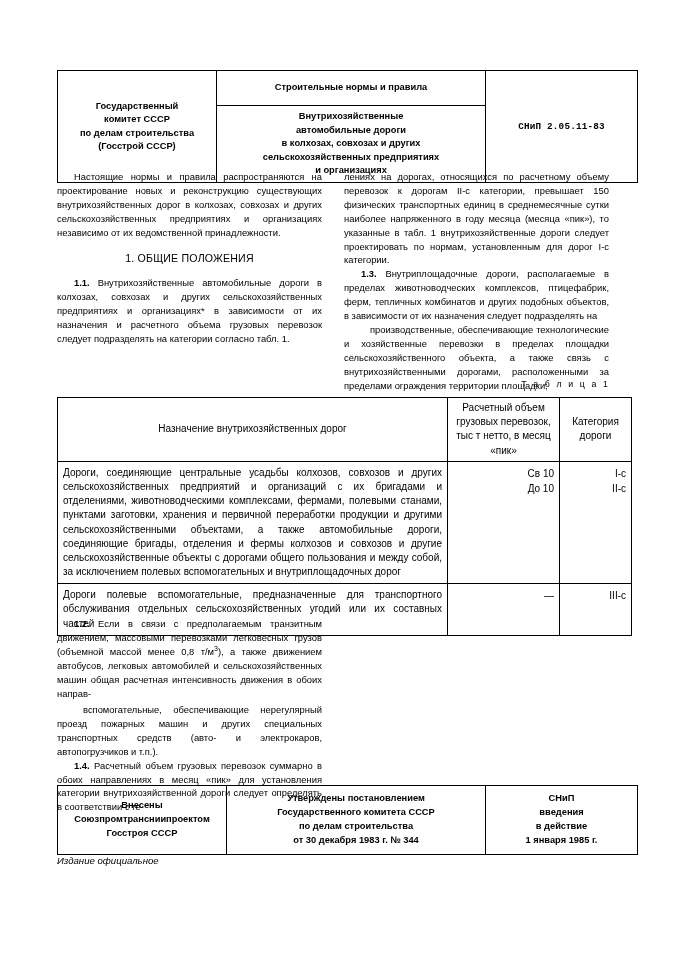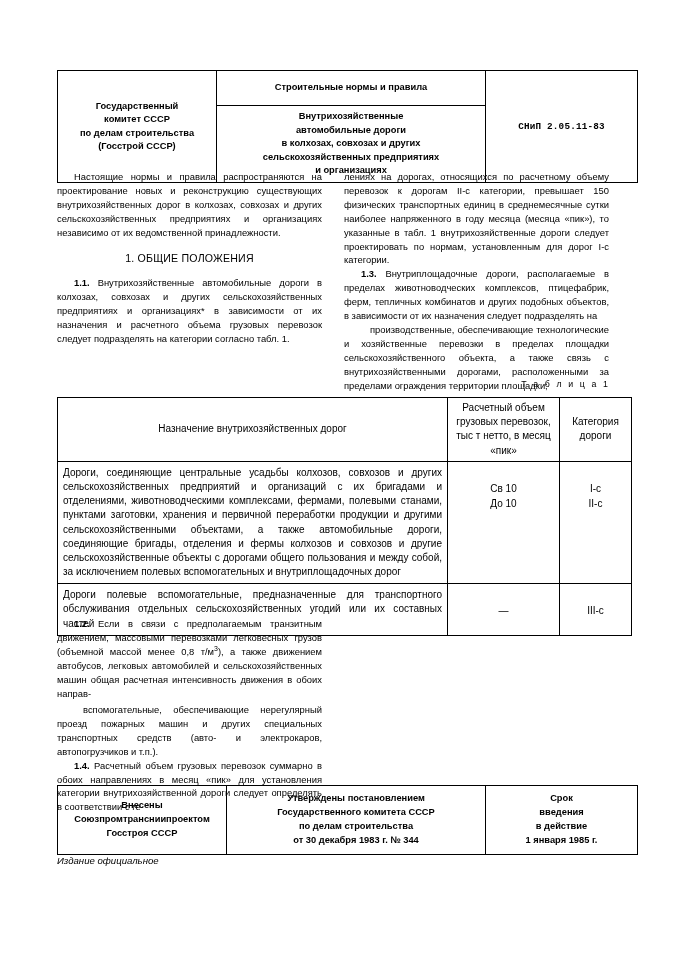--- a/index.html
+++ b/index.html
@@ -132,23 +132,23 @@
   }
   .c-name { width: 383px; }
   .c-vol  { width: 105px; }
   .c-cat  { width: 65px; }
   .main-table td.body-name {
     text-align: justify;
     padding: 4px 5px 4px 5px;
     margin-top: 24px;
   }
   .main-table td.ctr {
-    text-align: center;
+    text-align: right;
     vertical-align: top;
-    padding-top: 19px;
+    padding-top: 4px;
     line-height: 1.5;
   }
   .row1 { height: 96px; }
   .row2 { height: 40px; }
 
   
   .ftr-table {
     position: absolute;
     left: 57px;
     top: 785px;
@@ -280,21 +280,21 @@
         <span>Союзпромтранснии­проектом</span><br>
         <span>Госстроя СССР</span>
       </td>
       <td class="f-mid">
         <span>Утверждены постановлением</span><br>
         <span>Государственного комитета СССР</span><br>
         <span>по делам строительства</span><br>
         <span>от 30 декабря 1983 г. № 344</span>
       </td>
       <td class="f-right">
-        <span>Срок</span><br>
+        <span>СНиП</span><br>
         <span>введения</span><br>
         <span>в действие</span><br>
         <span>1 января 1985 г.</span>
       </td>
     </tr>
   </tbody>
     </table>
 
   <div class="official">Издание официальное</div>
 

